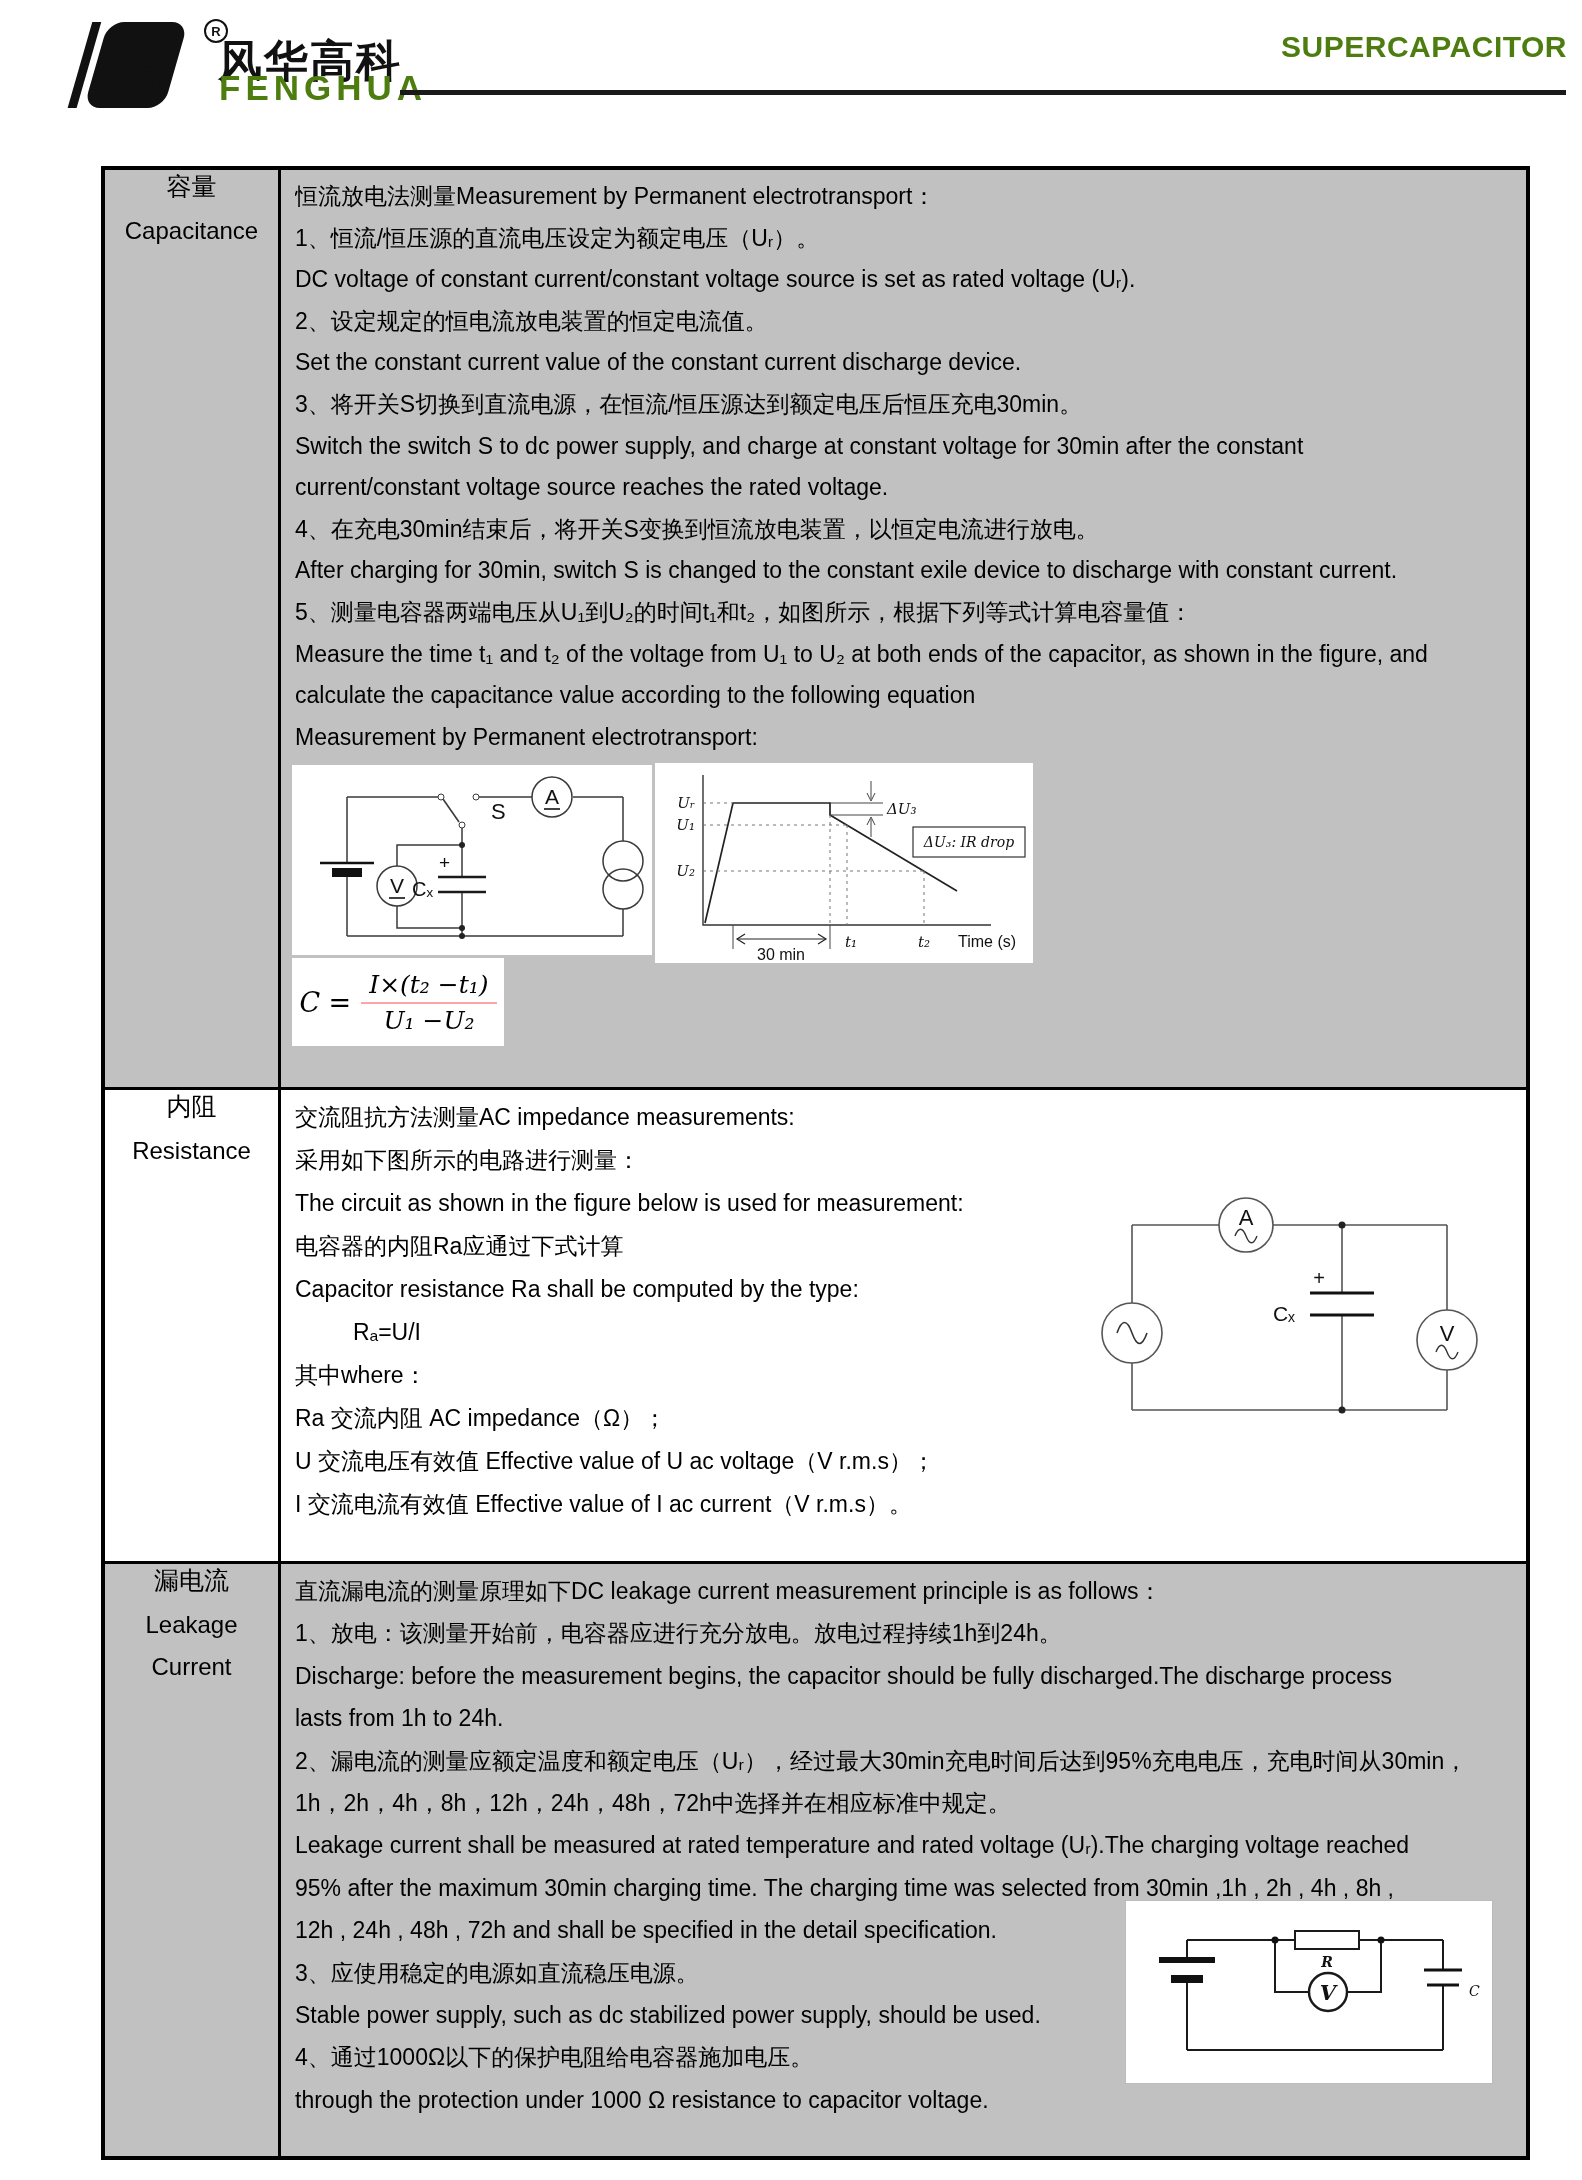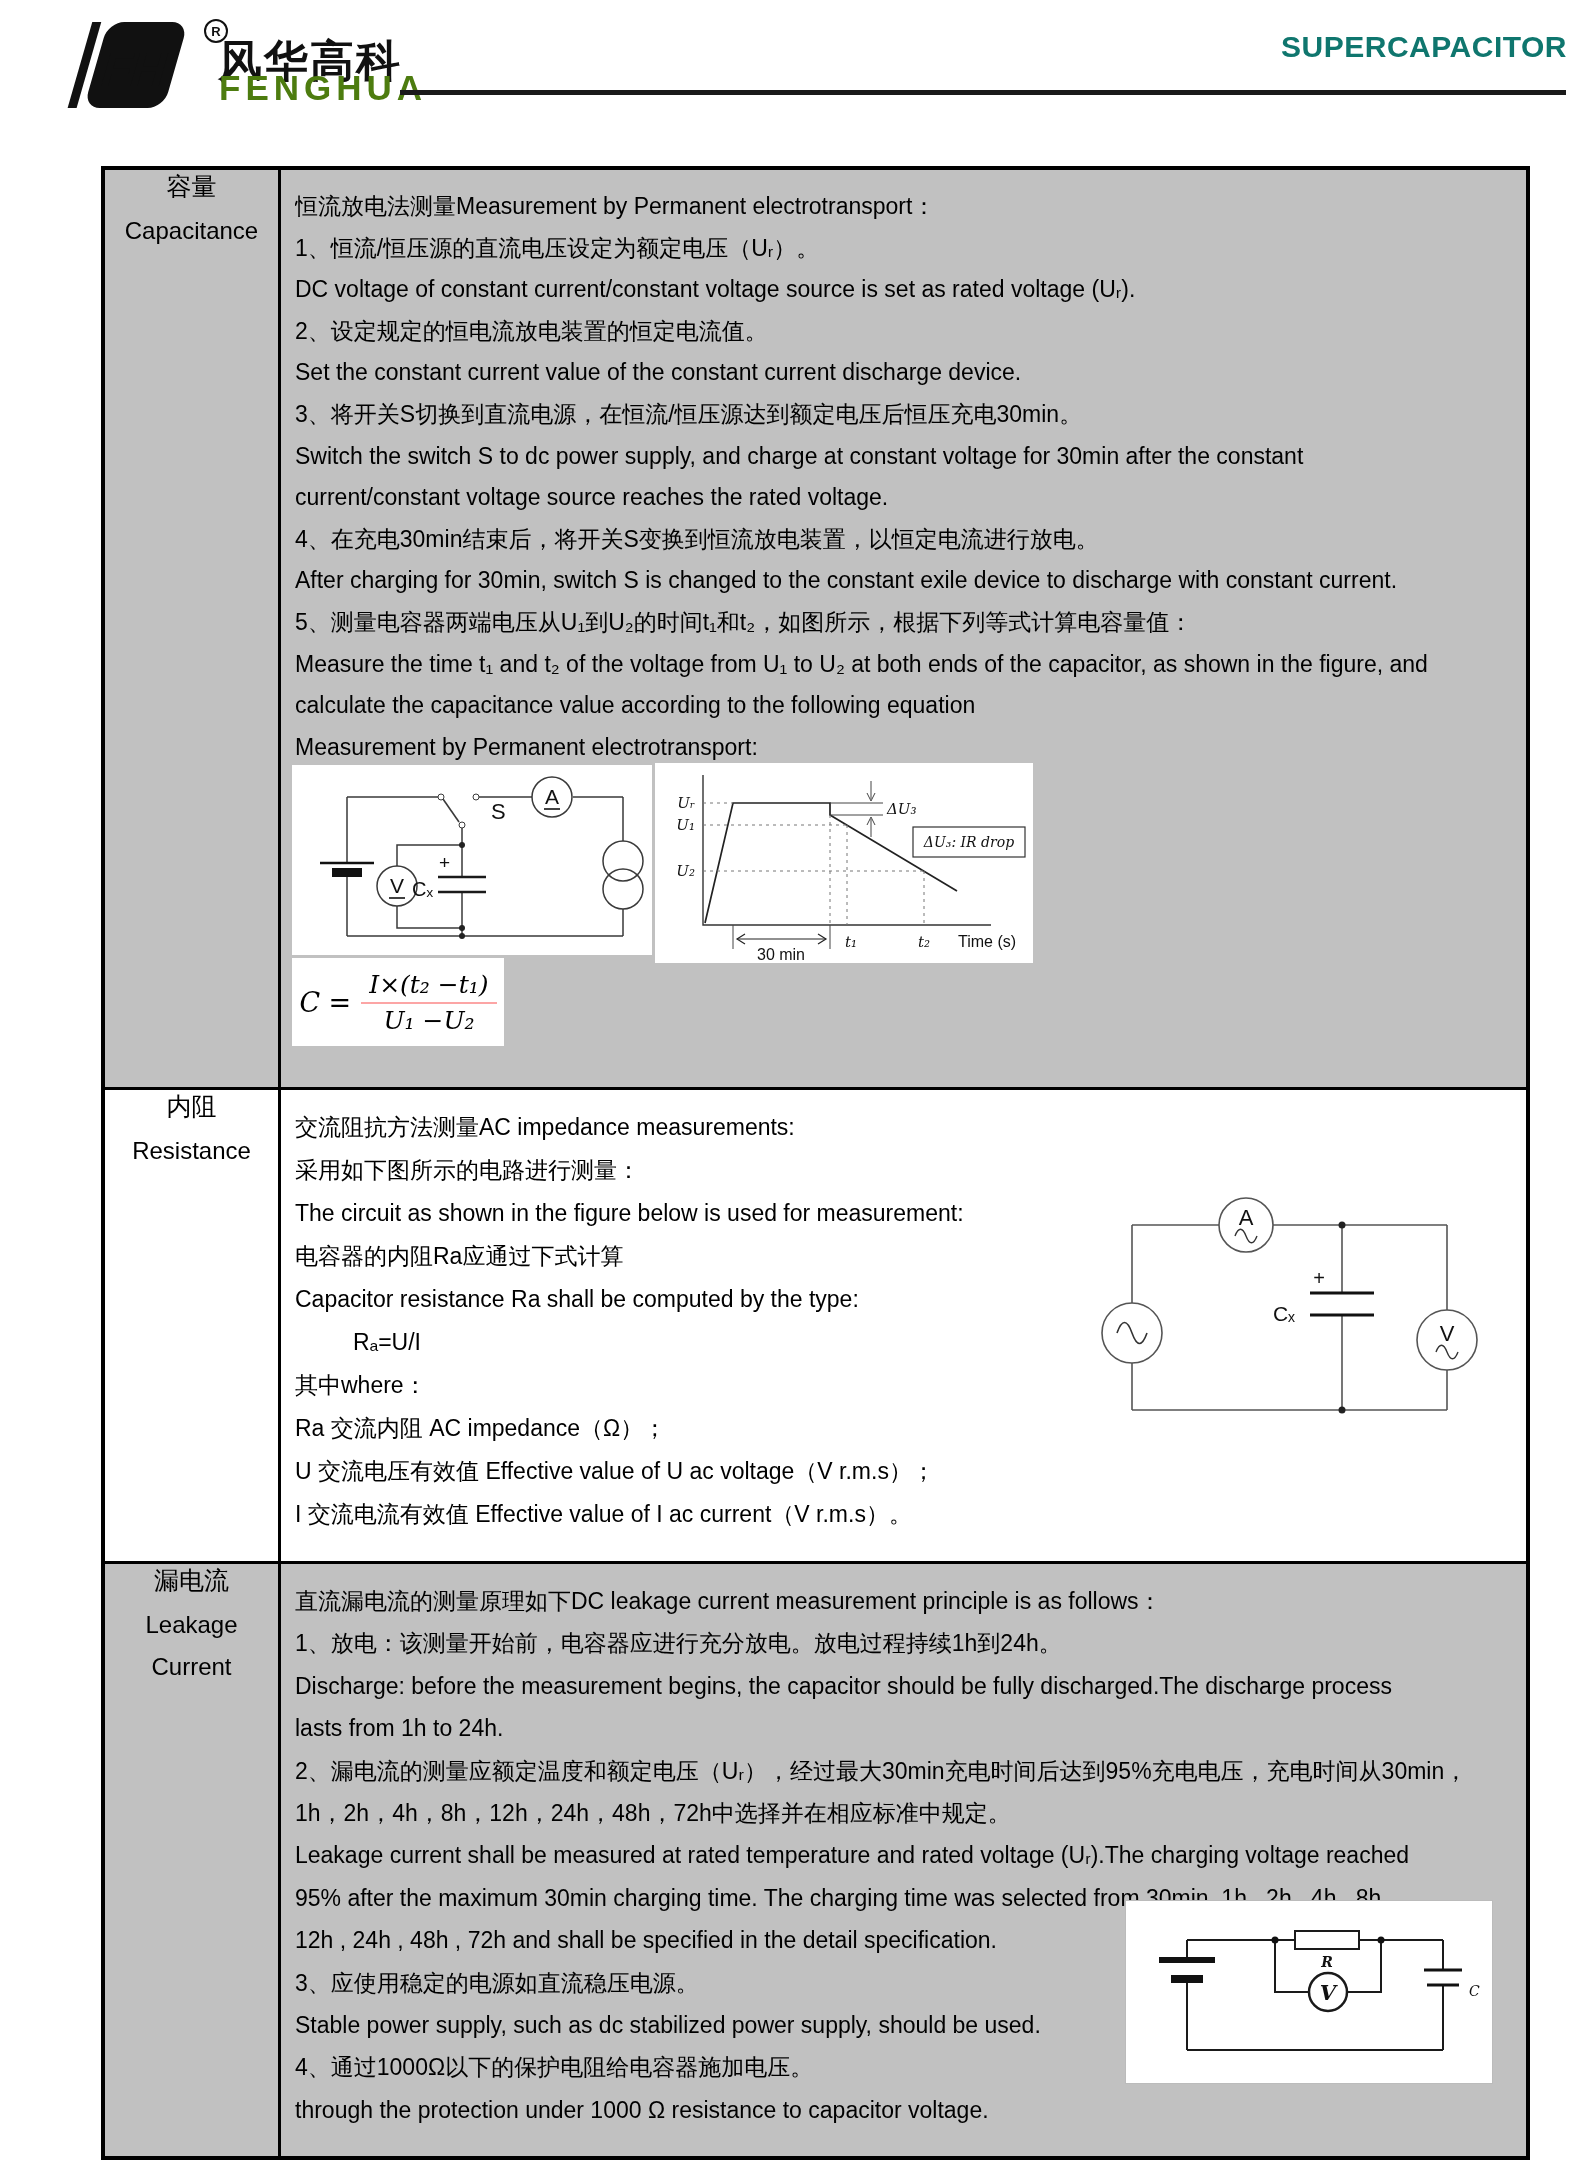--- a/index.html
+++ b/index.html
@@ -4,32 +4,32 @@
 <style>
   html,body{margin:0;padding:0;background:#fff;}
   #page{position:relative;width:1582px;height:2180px;background:#fff;
         font-family:"Liberation Sans","DejaVu Sans",sans-serif;color:#000;overflow:hidden;}
 
   
   #logo-mark{position:absolute;left:58px;top:16px;}
   .brand-cn{position:absolute;left:218px;top:32px;font-size:44px;font-weight:bold;color:#111;letter-spacing:2px;}
   .brand-en{position:absolute;left:219px;top:68px;font-size:35px;font-weight:bold;color:#4d7c0f;letter-spacing:5px;}
   .header-rule{position:absolute;left:400px;top:90px;width:1166px;height:5px;background:#1a1a1a;}
-  .doc-title{position:absolute;right:15px;top:30px;font-size:30px;font-weight:bold;color:#0f766e;letter-spacing:.5px;}
+  .doc-title{position:absolute;right:15px;top:30px;font-size:30px;font-weight:bold;color:#4d7c0f;letter-spacing:.5px;}
 
   
   .spec-table{position:absolute;left:101px;top:166px;width:1421px;border:4px solid #000;}
   .t-row{display:flex;}
   .t-row + .t-row{border-top:3px solid #000;}
   .t-row.shaded{background:#c1c1c1;}
   .t-label{width:173px;flex:none;border-right:3px solid #000;display:flex;flex-direction:column;
            align-items:center;justify-content:flex-start;gap:14px;}
   .t-label .cn{font-size:25px;}
   .t-label .en{font-size:24px;}
-  .t-content{flex:1;position:relative;font-size:23px;padding:16px 0 0 14px;}
+  .t-content{flex:1;position:relative;font-size:23px;padding:6px 0 0 14px;}
   .row1{height:917px;} .row2{height:471px;} .row3{height:592px;}
   .row1 .line{line-height:41.6px;}
   .row2 .line{line-height:43px;}
   .row3 .line{line-height:42.4px;}
   .line{white-space:nowrap;overflow:hidden;}
   .indent{padding-left:58px;}
 
   
   .figbox{position:absolute;background:#fff;}
   #cap-circuit-box{left:11px;top:595px;width:360px;height:190px;}

